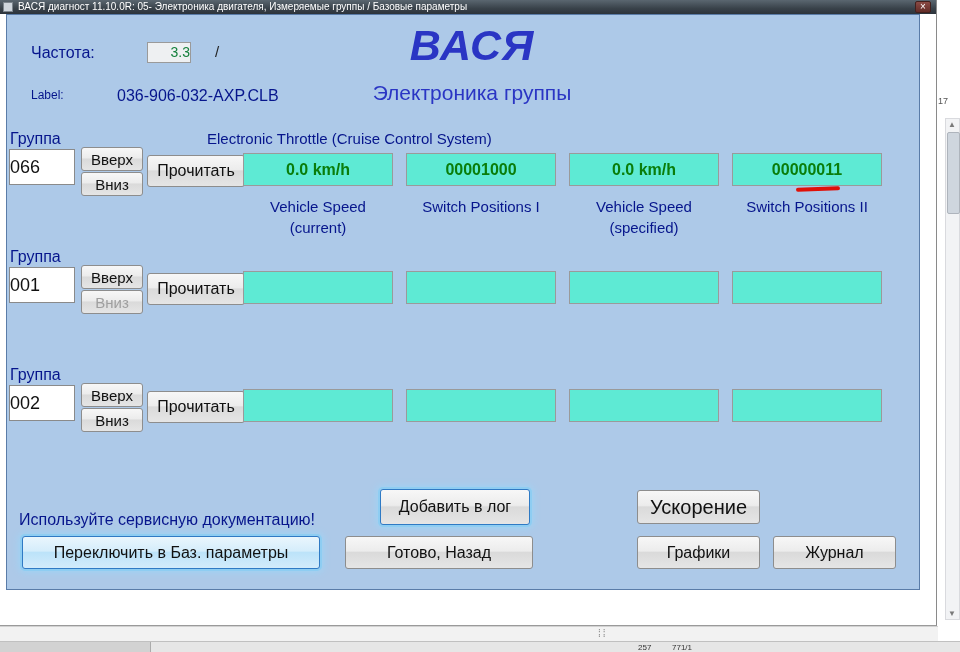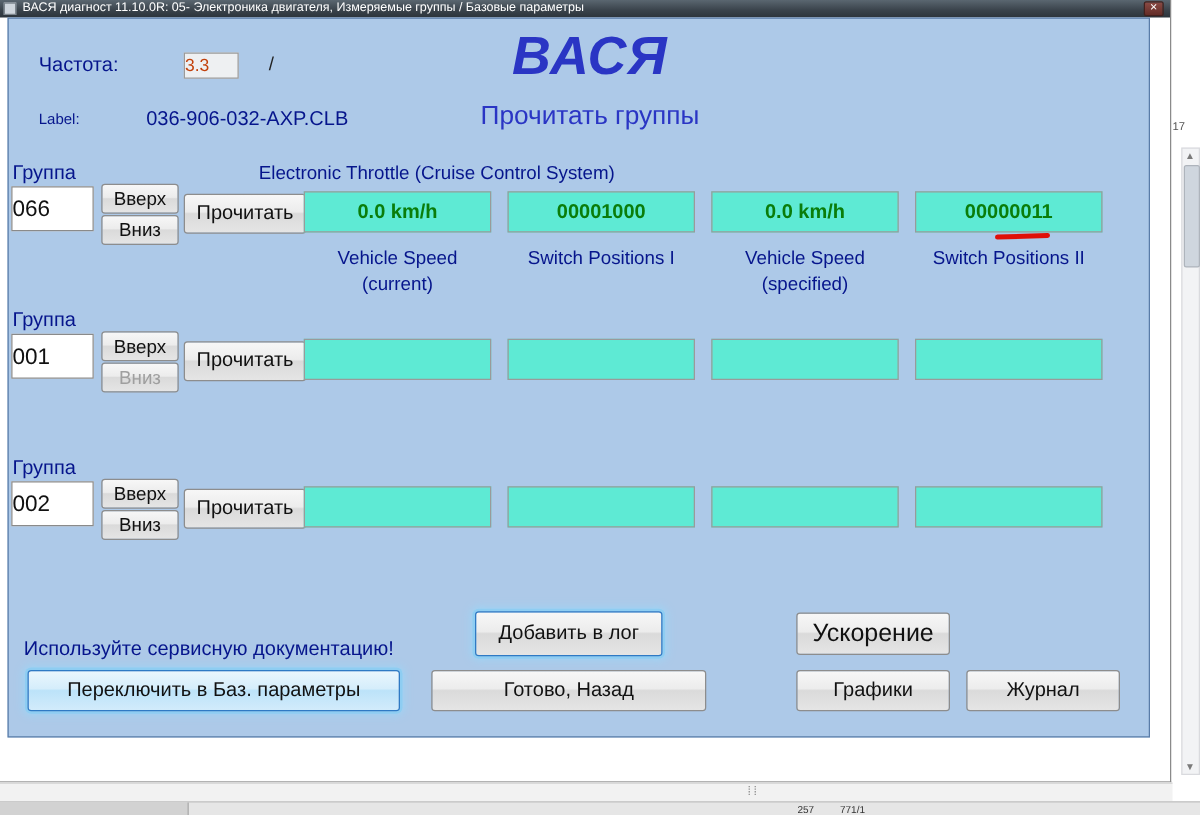--- a/index.html
+++ b/index.html
@@ -8,21 +8,21 @@
   
   .app-window{position:absolute;left:0;top:0;width:937px;height:626px;background:#fff;border-right:1px solid #8a8a8a;border-bottom:1px solid #9a9a9a;box-sizing:border-box}
   .titlebar{position:absolute;left:0;top:0;right:0;height:14px;background:linear-gradient(#5a6670,#39424a 60%,#2c343b);color:#fff;font-size:10px;line-height:14px;padding-left:18px;white-space:nowrap;overflow:hidden}
   .app-icon{position:absolute;left:3px;top:2px;width:10px;height:10px;background:#cfd6dd;border:1px solid #7d868e;box-sizing:border-box}
   .close-btn{position:absolute;right:5px;top:1px;width:16px;height:12px;background:linear-gradient(#8a4a44,#632c27);color:#fff;text-align:center;line-height:10px;font-size:10px;border:1px solid #43201d;border-radius:2px;box-sizing:border-box;cursor:pointer}
 
   
   .dialog{position:absolute;left:6px;top:14px;width:914px;height:576px;background:#adc9e8;border:1px solid #5a7ca8;box-sizing:border-box}
   .navy{color:#06158c}
   .freq-label{position:absolute;left:24px;top:29px;font-size:16px}
-  .freq-box{position:absolute;left:140px;top:27px;width:44px;height:21px;background:#eef0f2;border:1px solid #9a9a9a;text-align:left;font-size:14px;line-height:19px;color:#c2410c;box-sizing:border-box}
+  .freq-box{position:absolute;left:140px;top:27px;width:44px;height:21px;background:#eef0f2;border:1px solid #9a9a9a;text-align:right;font-size:14px;line-height:19px;color:#15803d;box-sizing:border-box}
   .freq-sep{position:absolute;left:208px;top:28px;font-size:15px;color:#222}
   .brand{position:absolute;left:240px;top:6px;width:450px;text-align:center;font-size:43px;font-weight:bold;font-style:italic;color:#2a35c4;letter-spacing:1px}
   .label-key{position:absolute;left:24px;top:73px;font-size:12px}
   .label-value{position:absolute;left:110px;top:72px;font-size:16px;color:#06158c}
   .subtitle{position:absolute;left:240px;top:66px;width:450px;text-align:center;font-size:21px;color:#2a35c4}
 
   
   .group{position:absolute;left:0;width:100%}
   .g0{top:115px;height:122px}
   .g1{top:233px;height:92px}
@@ -38,21 +38,21 @@
   .field{position:absolute;top:23px;width:150px;height:33px;background:#5eead4;border:1px solid #9a9a9a;box-sizing:border-box;text-align:center;line-height:31px;font-size:16px;font-weight:bold;color:#0a7d0a}
   .f1{left:236px}.f2{left:399px}.f3{left:562px}.f4{left:725px}
   .red-line{position:absolute;left:789px;top:57px;width:44px;height:4px;background:#e01008;border-radius:3px;transform:rotate(-2deg)}
   .flabel{position:absolute;top:66px;width:150px;text-align:center;font-size:15px;line-height:21px}
 
   
   .notice{position:absolute;left:12px;top:496px;font-size:16px}
   .btn-addlog{left:373px;top:474px;width:150px;height:36px;font-size:16px}
   .btn-accel{left:630px;top:475px;width:123px;height:34px;font-size:20px}
   .btn-switch{left:15px;top:521px;width:298px;height:33px;font-size:16px;background:linear-gradient(#eaf6fd,#d5edfb 45%,#bce3f9 50%,#d2ebfb)}
-  .btn-done{left:338px;top:521px;width:220px;height:33px;font-size:16px}
+  .btn-done{left:338px;top:521px;width:188px;height:33px;font-size:16px}
   .btn-graphs{left:630px;top:521px;width:123px;height:33px;font-size:16px}
   .btn-journal{left:766px;top:521px;width:123px;height:33px;font-size:16px}
   .focus-glow{border-color:#2f7ac4;box-shadow:0 0 0 2px #8ecdf2,0 0 7px 3px #9ed4f5}
 
   
   .ruler-frag{position:absolute;left:938px;top:96px;font-size:9px;color:#555}
   .vscroll{position:absolute;left:945px;top:118px;width:15px;height:502px;background:#f2f3f5;border:1px solid #d9dade;box-sizing:border-box;cursor:pointer}
   .vs-up{position:absolute;top:1px;left:2px;font-size:8px;color:#7a7a7a}
   .vs-down{position:absolute;bottom:1px;left:2px;font-size:8px;color:#7a7a7a}
   .vscroll-thumb{position:absolute;left:1px;top:13px;width:11px;height:80px;background:#cfd6de;border:1px solid #aeb4bc;border-radius:2px}
@@ -77,21 +77,21 @@
     </div>
 
     <div class="dialog">
 
       <div class="freq-label navy">Частота:</div>
       <div class="freq-box">3.3</div>
       <div class="freq-sep">/</div>
       <div class="brand">ВАСЯ</div>
       <div class="label-key navy">Label:</div>
       <div class="label-value">036-906-032-AXP.CLB</div>
-      <div class="subtitle">Прочитать группы</div>
+      <div class="subtitle">Электроника группы</div>
 
       <div class="group g0">
         <div class="grp-caption navy">Группа</div>
         <div class="grp-number">066</div>
         <button class="btn btn-up">Вверх</button>
         <button class="btn btn-down">Вниз</button>
         <button class="btn btn-read">Прочитать</button>
         <div class="section-title navy">Electronic Throttle (Cruise Control System)</div>
         <div class="field f1">0.0 km/h</div>
         <div class="field f2">00001000</div>

